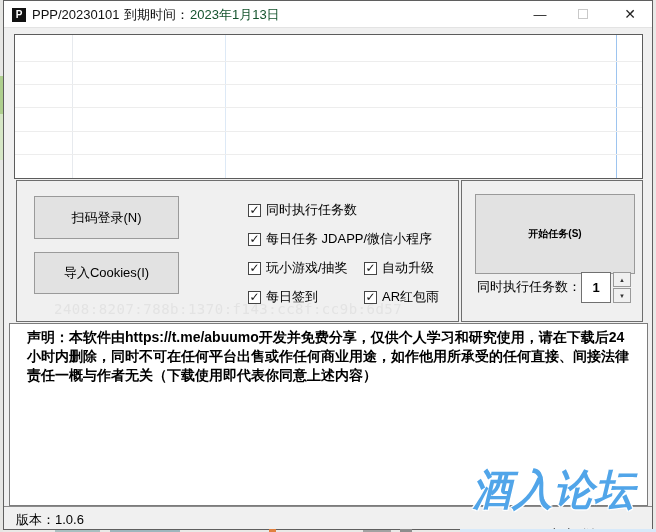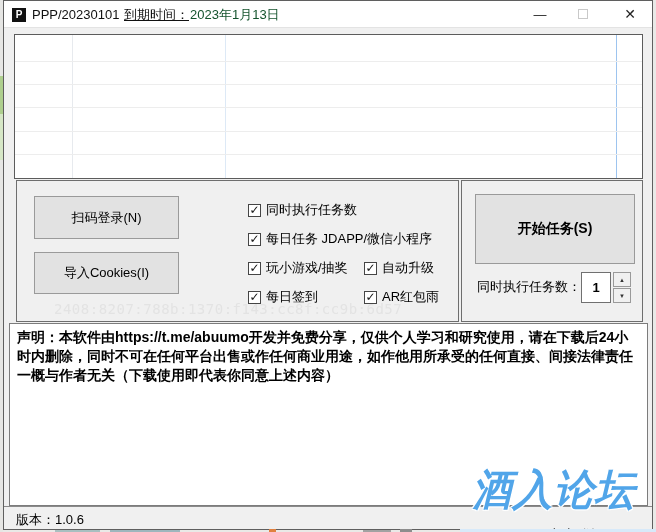--- a/index.html
+++ b/index.html
@@ -16,21 +16,21 @@
   
   .window { position:absolute; left:3px; top:0; width:650px; height:530px;
             background:#f0f0f0; border:1px solid #5f5f5f; }
 
   .titlebar { position:absolute; left:0; top:0; width:648px; height:27px; background:#ffffff;
               border-bottom:1px solid #e3e3e3; display:flex; align-items:center; }
   .app-icon { position:absolute; left:8px; top:7px; width:14px; height:14px; background:#111;
               color:#fff; font-size:10px; font-weight:bold; text-align:center; line-height:14px; }
   .title-text { position:absolute; left:28px; top:0; height:27px; line-height:27px;
                 font-size:13px; color:#111; white-space:nowrap; }
-  .expiry-label { position:absolute; left:120px; top:0; height:27px; line-height:27px; font-size:13px; color:#111;text-decoration:underline; }
+  .expiry-label { position:absolute; left:120px; top:0; height:27px; line-height:27px; font-size:13px; color:#111; }
   .expiry-value { position:absolute; left:186px; top:0; height:27px; line-height:27px; font-size:13px; color:#14532d; }
   .cap-btn { position:absolute; top:0; width:34px; height:26px; display:flex; align-items:center;
              justify-content:center; font-size:13px; color:#222; cursor:default; }
   .btn-min { left:519px; }
   .btn-max { left:562px; }
   .btn-close { left:609px; font-size:14px; }
   .max-glyph { width:10px; height:10px; border:1px solid #c9c9c9; }
 
   
   .grid { position:absolute; left:10px; top:33px; width:629px; height:145px;
@@ -40,42 +40,42 @@
 
   
   .panel { position:absolute; border:1px solid #6e6e6e; background:#f0f0f0; overflow:hidden; }
   .panel-left  { left:12px;  top:179px; width:443px; height:142px; }
   .panel-right { left:457px; top:179px; width:182px; height:142px; }
 
   .win-btn { position:absolute; background:#e2e2e2; border:1px solid #9a9a9a; font-size:13px;
              color:#000; display:flex; align-items:center; justify-content:center; cursor:default; }
   .btn-scan   { left:17px; top:15px; width:145px; height:43px; }
   .btn-import { left:17px; top:71px; width:145px; height:42px; }
-  .btn-start  { left:13px; top:13px; width:160px; height:70px; font-weight:bold; font-size:14px; }
+  .btn-start  { left:13px; top:13px; width:160px; height:80px; font-weight:bold; font-size:10px; }
 
   .cbrow { position:absolute; display:flex; align-items:center; height:14px; }
   .checkbox { width:13px; height:13px; background:#fff; border:1px solid #454545; margin-right:5px;
               display:flex; align-items:center; justify-content:center; flex:0 0 13px; }
   .checkbox .mark { font-size:12px; font-weight:bold; color:#111; line-height:11px; }
   .cblabel { font-size:13px; color:#000; white-space:nowrap; }
 
   .ipv6-watermark { position:absolute; left:37px; top:120px; font-size:14px; color:#e3e3e3;
                     font-family:"DejaVu Sans Mono",monospace; letter-spacing:0.5px; white-space:nowrap; }
 
   .spin-label { position:absolute; left:15px; top:97px; font-size:13px; color:#000; white-space:nowrap; }
   .spin-box { position:absolute; left:119px; top:91px; width:30px; height:31px; background:#fff;
               border:1px solid #707070; font-size:13px; font-weight:bold; text-align:center; line-height:29px; }
   .spin-arrows { position:absolute; left:151px; top:91px; width:18px; height:31px; }
   .spin-arrow { position:absolute; left:0; width:18px; height:15px; background:#f0f0f0; border:1px solid #9a9a9a;
                 display:flex; align-items:center; justify-content:center; font-size:6px; color:#333; }
   .arrow-up { top:0; } .arrow-down { top:16px; }
 
   
   .disclaimer { position:absolute; left:5px; top:322px; width:639px; height:183px; background:#ffffff;
-                border:1px solid #7c7c7c; padding:4px 7px; font-size:14px; line-height:19px;
+                border:1px solid #7c7c7c; padding:4px 17px; font-size:14px; line-height:19px;
                 font-weight:bold; color:#000; overflow:hidden; }
 
   .forum-watermark { position:absolute; left:472px; top:462px; font-size:42px; font-weight:900;
                      font-style:italic; color:#51a5e9; letter-spacing:1px; white-space:nowrap; z-index:5;
                      text-shadow:-1px -1px 0 #fff, 1px -1px 0 #fff, -1px 1px 0 #fff, 1px 1px 0 #fff;
                      transform:scaleX(0.95); transform-origin:left; }
 
   
   .statusbar { position:absolute; left:0; top:505px; width:648px; height:23px; background:#f0f0f0;
                border-top:1px solid #8a8a8a; font-size:13px; color:#000000; }

